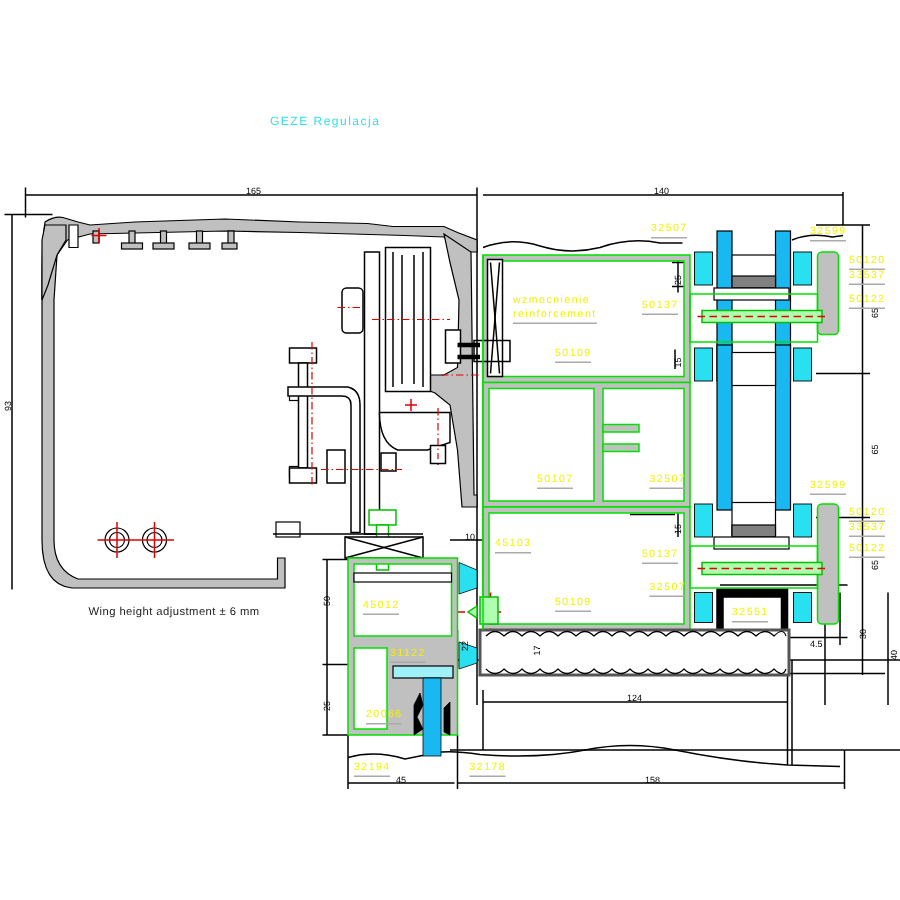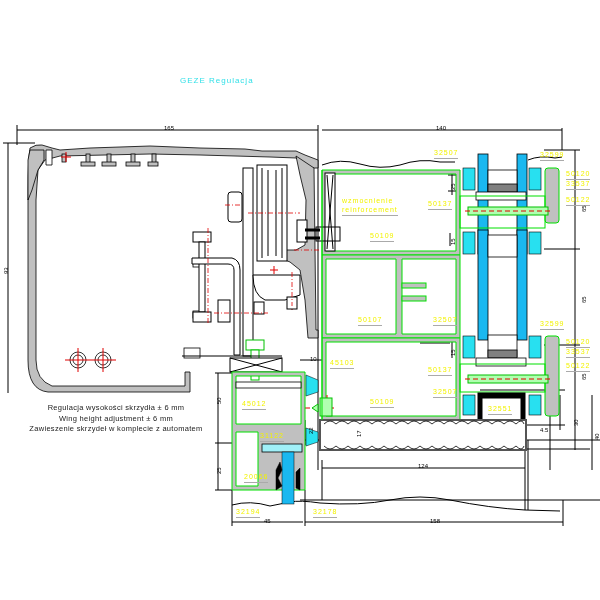--- a/index.html
+++ b/index.html
@@ -251,23 +251,21 @@
   </g>
 
   <g stroke="#00e000" stroke-width="1">
       <line x1="322" y1="170" x2="322" y2="420"></line>
     </g>
 </svg>
 
 <div class="title">GEZE Regulacja</div>
 
 <div class="note">
-  <div>Regulacja wysokości skrzydła ± 6 mm</div>
   <div>Wing height adjustment ± 6 mm</div>
-  <div>Zawieszenie skrzydeł w komplecie z automatem</div>
 </div>
 
 <div class="lbl" style="left:342px;top:197px;border:none;">wzmocnienie</div>
 <div class="lbl" style="left:342px;top:206px;">reinforcement</div>
 
 <div class="lbl" style="left:434px;top:149px;">32507</div>
 <div class="lbl" style="left:540px;top:151px;">32599</div>
 <div class="lbl" style="left:566px;top:170px;">50120</div>
 <div class="lbl" style="left:566px;top:180px;">33537</div>
 <div class="lbl" style="left:566px;top:196px;">50122</div>

